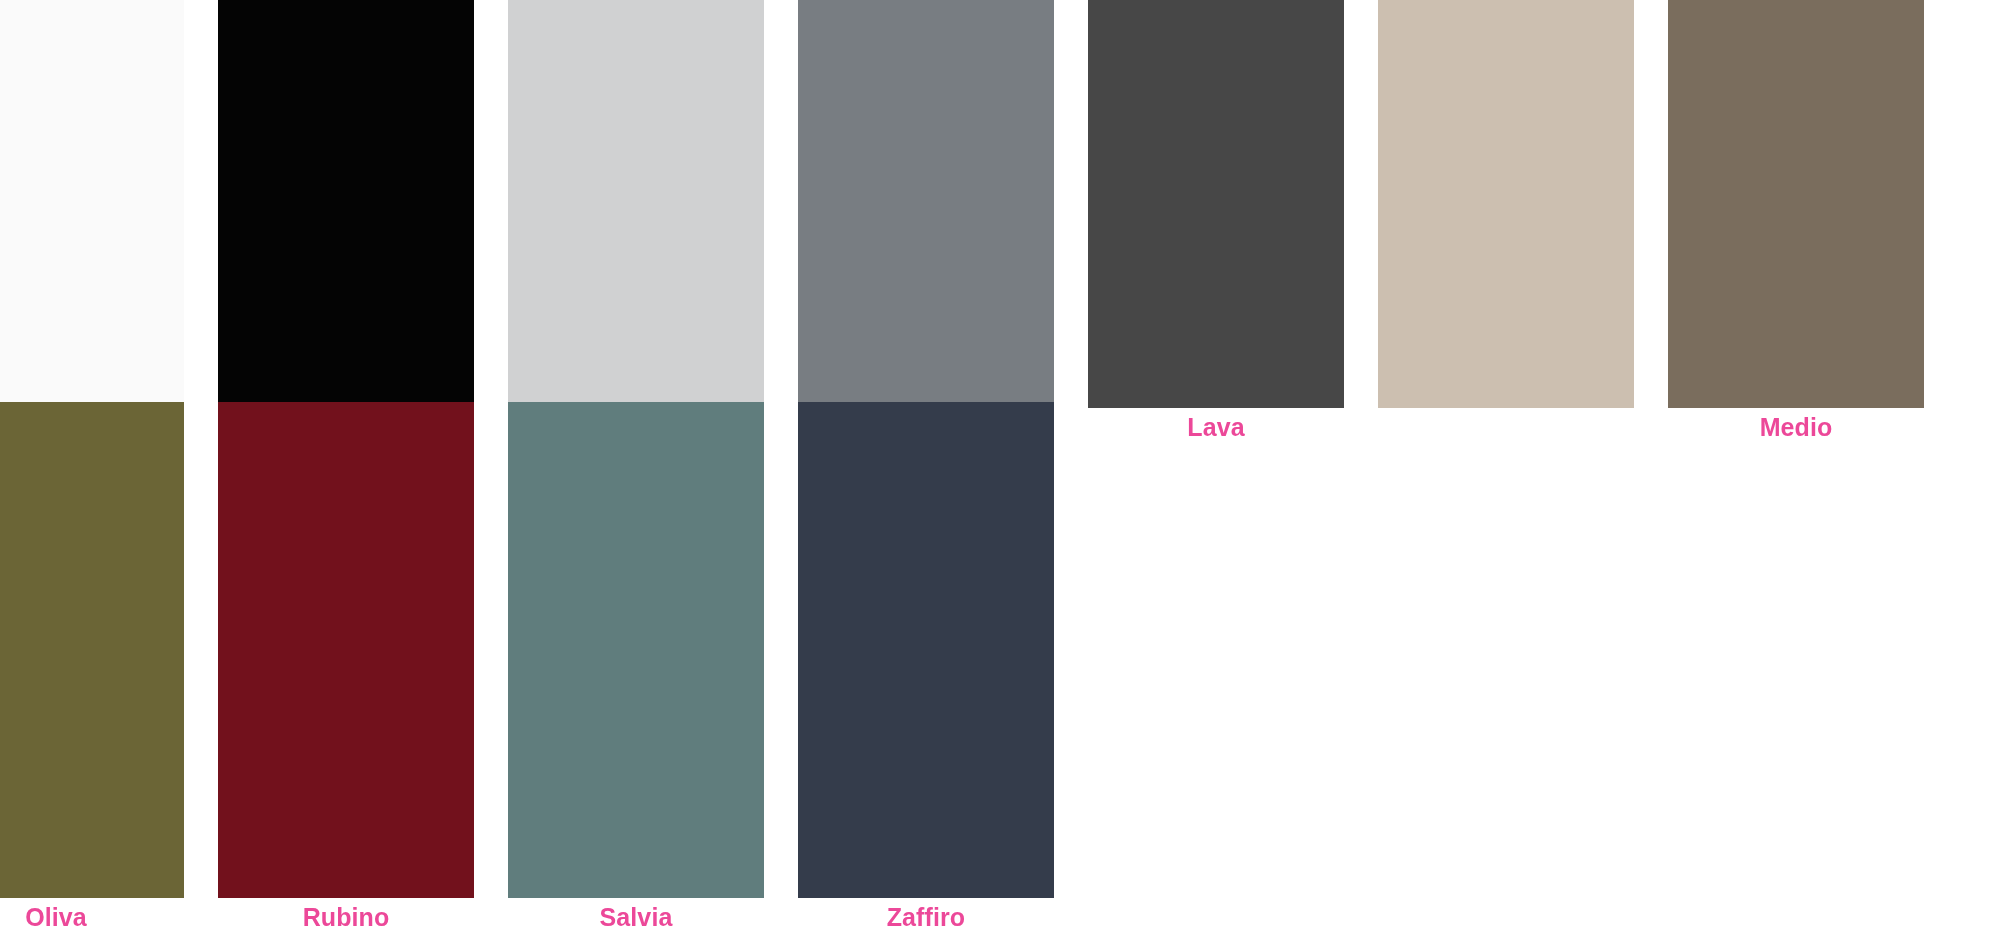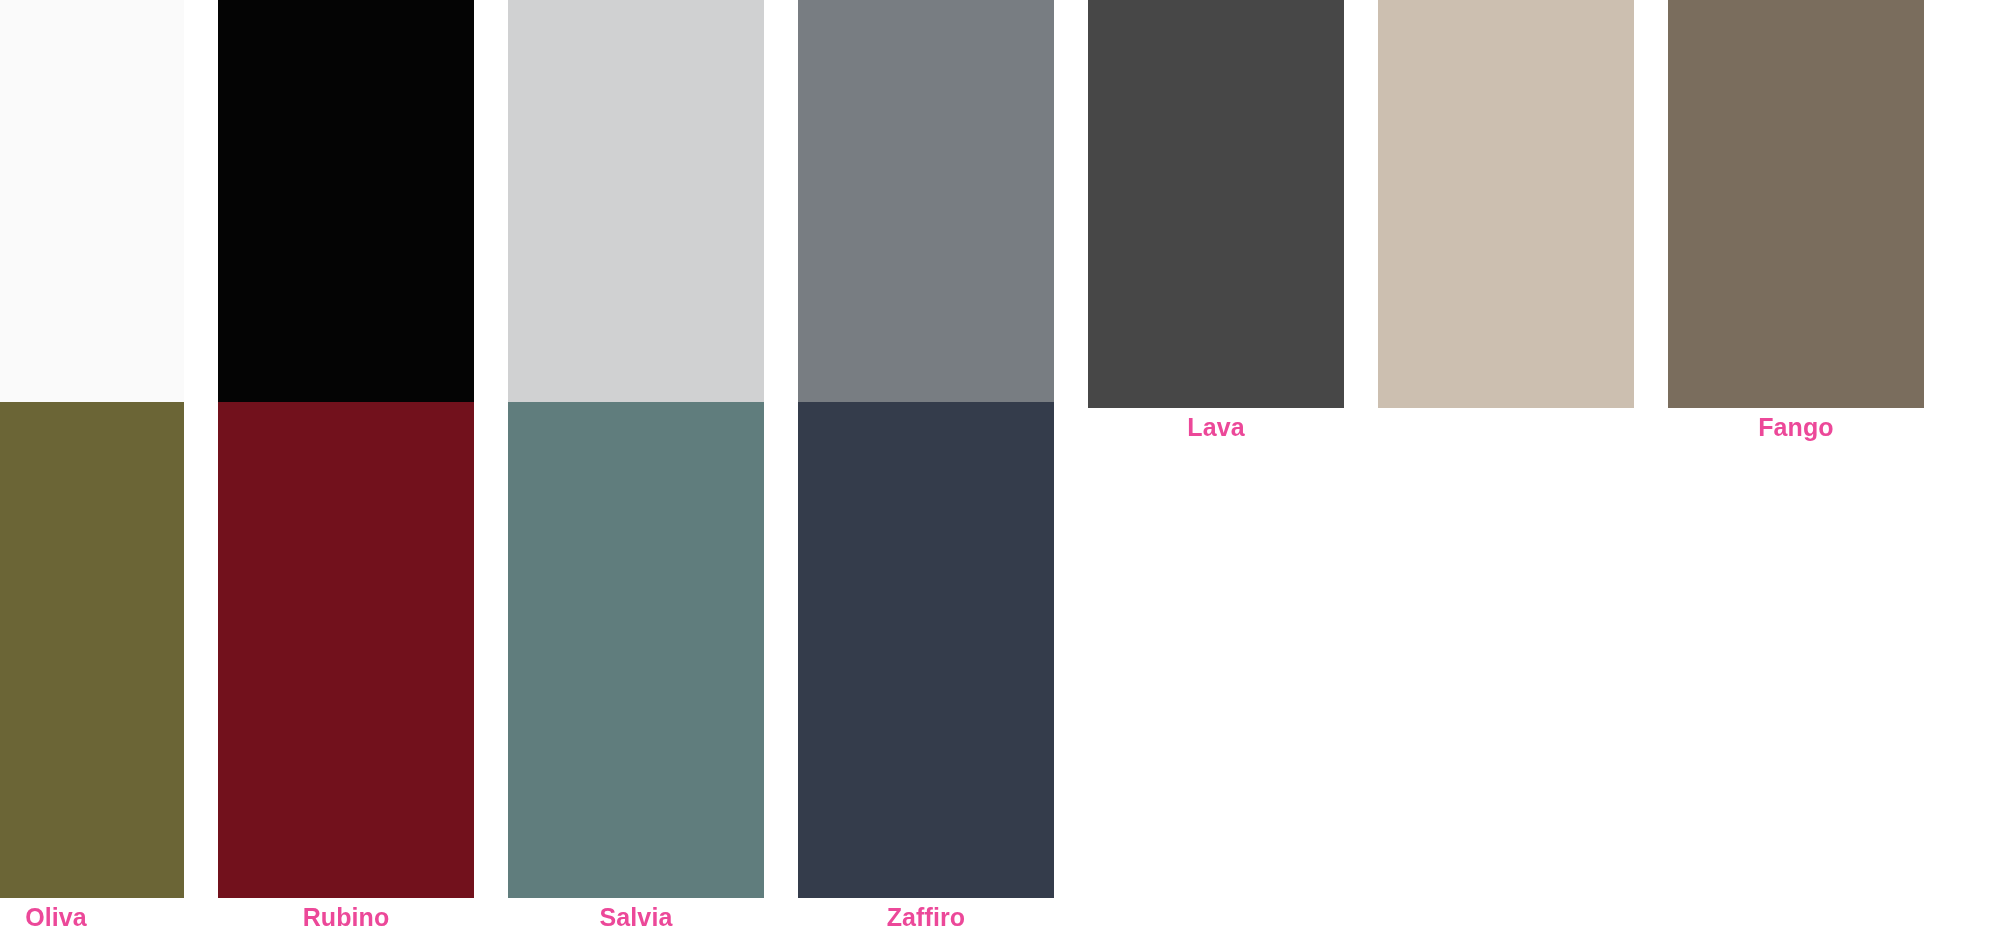--- a/index.html
+++ b/index.html
@@ -87,21 +87,21 @@
       </div>
       <div class="swatch-cell">
         <div class="swatch-chip" title="#474747" style="background: rgb(71, 71, 71);"></div>
         <div class="swatch-label">Lava</div>
       </div>
       <div class="swatch-cell">
         <div class="swatch-chip" title="#ccbfb0" style="background: rgb(204, 191, 176);"></div>
       </div>
       <div class="swatch-cell">
         <div class="swatch-chip" title="#7a6d5d" style="background: rgb(122, 109, 93);"></div>
-        <div class="swatch-label">Fango</div>
+        <div class="swatch-label">Medio</div>
       </div>
     </div>
   <div class="swatch-row" id="swatch-row-2">
       <div class="swatch-cell">
         <div class="swatch-chip" title="#6b6536" style="background: rgb(107, 101, 54);"></div>
         <div class="swatch-label">Oliva</div>
       </div>
       <div class="swatch-cell">
         <div class="swatch-chip" title="#72111c" style="background: rgb(114, 17, 28);"></div>
         <div class="swatch-label">Rubino</div>

